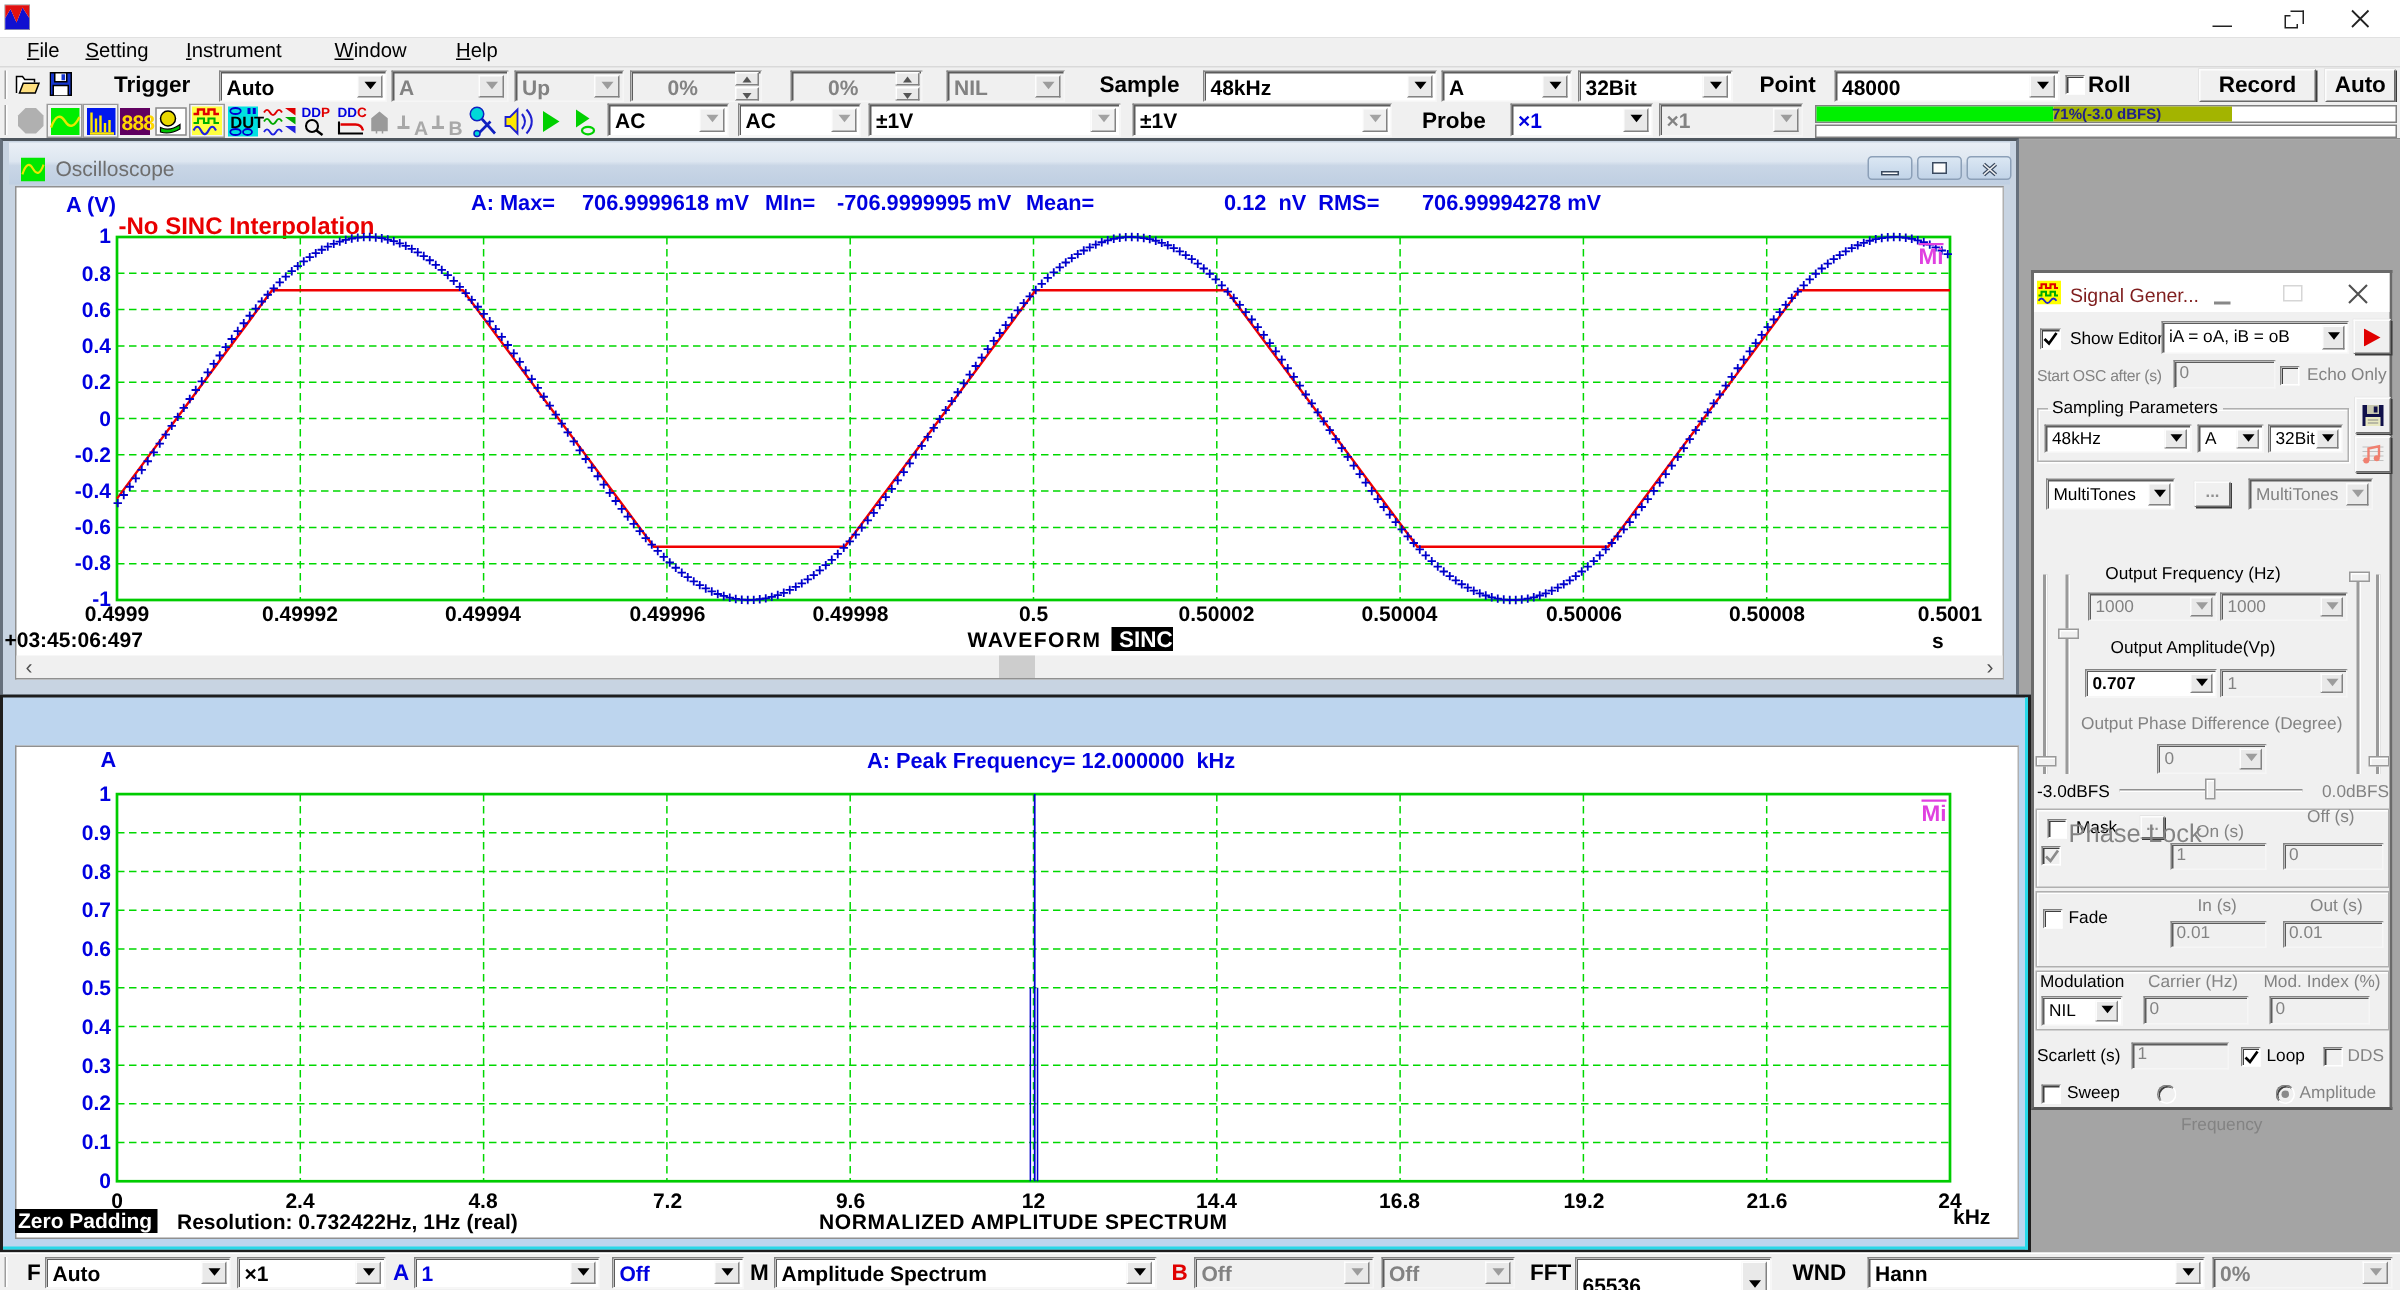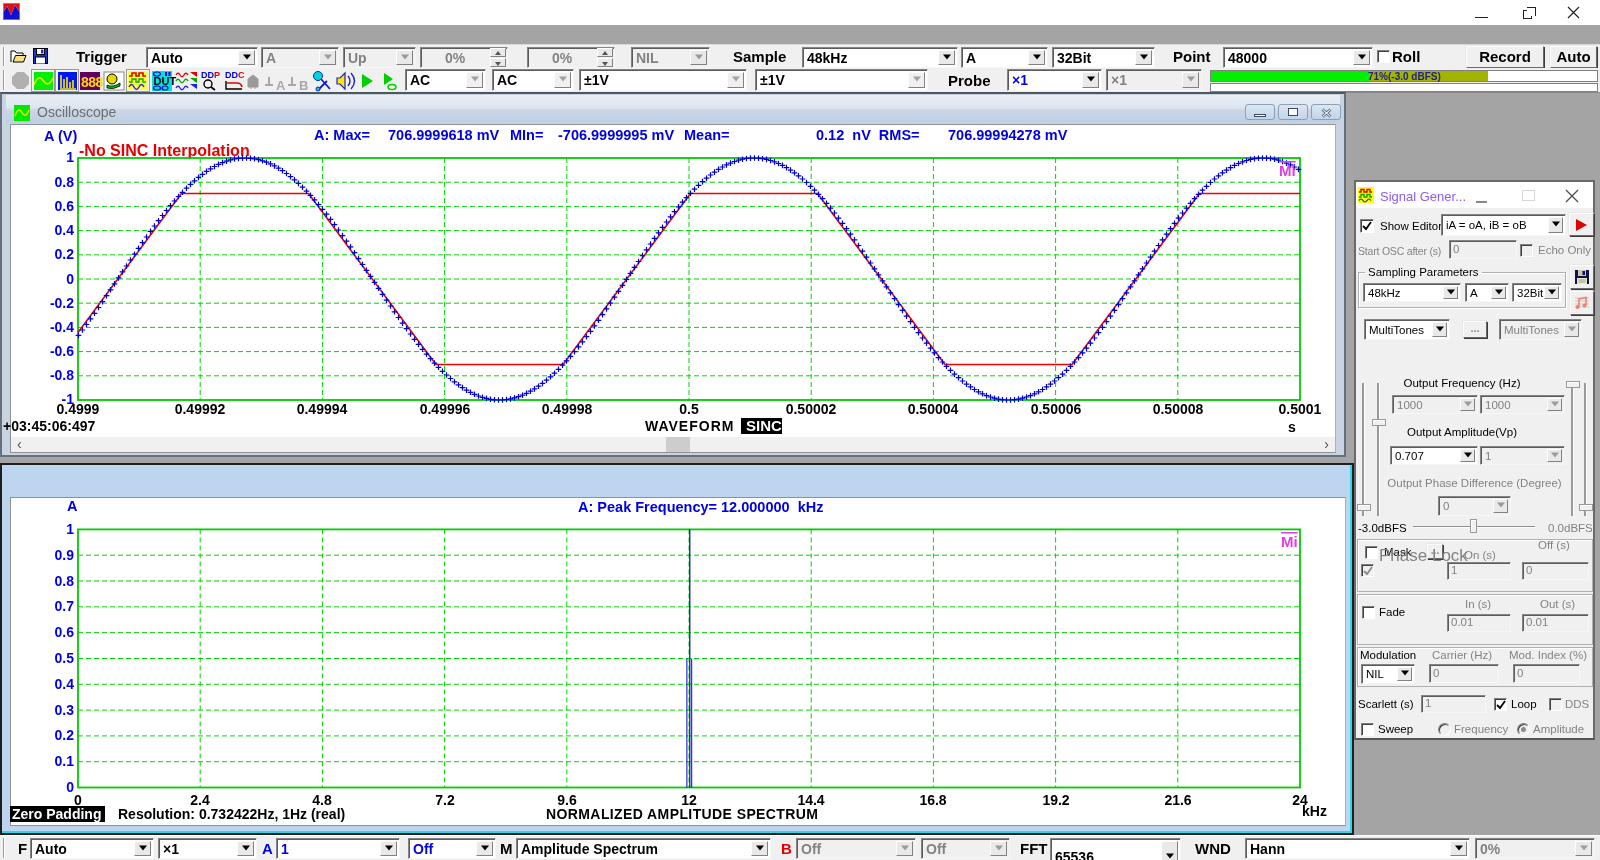--- a/index.html
+++ b/index.html
@@ -27,20 +27,27 @@
     <rect x="0" y="0" width="17" height="17" fill="#fff" stroke="#888" stroke-width="1"></rect>
     <path d="M0.5 9 L4 3 L8 12 L12 2 L16.5 9 L16.5 16.5 L0.5 16.5 Z" fill="#1010d0"></path>
     <path d="M0.5 9 L4 3 L8 12 L12 2 L16.5 9 L16.5 0.5 L0.5 0.5 Z" fill="#e01010"></path>
   </svg>
   <div class="abs" style="left:1475px;top:17px;width:13px;height:1px;background:#222"></div>
   <div class="abs" style="left:1523px;top:10px;width:9px;height:9px;border:1px solid #222;background:#fff"></div>
   <div class="abs" style="left:1527px;top:7px;width:9px;height:9px;border:1px solid #222;border-bottom:none;border-left:none;background:#fff"></div>
   <svg class="abs" style="left:1567px;top:6px" width="13" height="13" viewBox="0 0 13 13">
         <path d="M1 1 L12 12 M12 1 L1 12" stroke="#222" stroke-width="1.2"></path>
       </svg>
+</div>
+<div class="abs" style="left:0;top:25px;width:1600px;height:19px;background:#f0f0f0;font-size:13.5px;color:#000">
+  <span class="abs" style="left:18px;top:1px"><u>F</u>ile</span>
+  <span class="abs" style="left:57px;top:1px"><u>S</u>etting</span>
+  <span class="abs" style="left:124px;top:1px"><u>I</u>nstrument</span>
+  <span class="abs" style="left:223px;top:1px"><u>W</u>indow</span>
+  <span class="abs" style="left:304px;top:1px"><u>H</u>elp</span>
 </div>
 <div class="abs" style="left:0;top:44px;width:1600px;height:24px;background:#f0f0f0;border-top:1px solid #d9d9d9">
   <span class="sep" style="left:3px;top:2px;height:19px"></span>
   <svg class="abs" style="left:10px;top:3px" width="17" height="16" viewBox="0 0 17 16">
     <path d="M1 14 L1 3 L5 3 L6.5 5 L13 5 L13 7" fill="#fff" stroke="#000" stroke-width="1"></path>
     <path d="M3 14 L5.5 7.5 L16 7.5 L13.5 14 Z" fill="#ffe080" stroke="#000" stroke-width="1"></path>
   </svg>
   <svg class="abs" style="left:33px;top:3px" width="15" height="16" viewBox="0 0 15 16">
     <rect x="0.5" y="0.5" width="14" height="15" fill="#1636ce" stroke="#000"></rect>
     <rect x="3.5" y="0.5" width="8" height="6" fill="#fff" stroke="#000"></rect>
@@ -184,21 +191,21 @@
         <span class="tx">×1</span>
         <span class="cbtn"></span>
       </div>
   <div class="abs" style="left:1210px;top:2px;width:388px;height:12px;border:1px solid #808080;background:#fff">
     <div class="abs" style="left:0;top:0;height:100%;width:158px;background:#00f000"></div>
     <div class="abs" style="left:158px;top:0;height:100%;width:119px;background:#a3b400"></div>
     <span class="abs" style="left:157px;top:0px;font-size:10px;font-weight:bold;color:#20208c">71%(-3.0 dBFS)</span>
   </div>
   <div class="abs" style="left:1210px;top:15px;width:388px;height:9px;border:1px solid #808080;background:#fff"></div>
 </div>
-<div class="abs" style="left:0px;top:92px;width:1346px;height:365px;background:#c8d4e2;border:2px solid #66707c;border-top:2px solid #4e565e">
+<div class="abs" style="left:0px;top:92px;width:1346px;height:406px;background:#c8d4e2;border:2px solid #66707c;border-top:2px solid #4e565e">
   <div class="abs" style="left:4px;top:1px;width:1334px;height:28px;background:linear-gradient(#eaeff6,#dde6f0 45%,#c9d6e6 55%,#bfcfe2)">
     <svg class="abs" style="left:8px;top:10px" width="16" height="16" viewBox="0 0 17 17">
           <rect width="17" height="17" fill="#00e800"></rect>
           <path d="M1 12 Q4.5 1 8.5 8 Q12.5 15 16 5" fill="none" stroke="#e8e800" stroke-width="1.5"></path>
         </svg>
     <span class="abs" style="left:31px;top:9px;font-size:14px;color:#6e6e6e">Oscilloscope</span>
     <div class="abs" style="left:1239px;top:9px;width:30px;height:16px;background:linear-gradient(#dbe7f3,#c2d4e8);border:1px solid #8ca0b8;border-radius:3px">
           <div class="abs" style="left:8px;top:9px;width:12px;height:3px;background:#fcfcfc;border:1px solid #3a4a60"></div>
         </div>
     <div class="abs" style="left:1272px;top:9px;width:30px;height:16px;background:linear-gradient(#dbe7f3,#c2d4e8);border:1px solid #8ca0b8;border-radius:3px">
@@ -225,21 +232,21 @@
 </div>
 
 <div class="abs" style="left:1354px;top:180px;width:241px;height:560px;background:#f0f0f0;border:2px solid #6a6a6a;border-bottom:2px solid #555">
   <div class="abs" style="left:0;top:0;width:237px;height:26px;background:#fff">
     <svg class="abs" style="left:2px;top:5px" width="16" height="16" viewBox="0 0 16 16">
           <rect width="16" height="16" fill="#ffff00"></rect>
           <path d="M1 5 h2 v-2.5 h3 v2.5 h3 v-2.5 h3 v2.5 h2" stroke="#e00000" stroke-width="1.4" fill="none"></path>
           <path d="M1 10 h2 v-2.5 h3 v2.5 h3 v-2.5 h3 v2.5 h2" stroke="#00a800" stroke-width="1.3" fill="none"></path>
           <path d="M1 13.5 q2 -3 4 0 q2 3 4 0 q2 -3 4 0" stroke="#2020d0" stroke-width="1.2" fill="none"></path>
         </svg>
-    <span class="abs" style="left:24px;top:7px;font-size:13px;color:#8b5cf6">Signal Gener...</span>
+    <span class="abs" style="left:24px;top:7px;font-size:13px;color:#7f1d1d">Signal Gener...</span>
     <div class="abs" style="left:120px;top:19px;width:11px;height:1.5px;background:#888"></div>
     <div class="abs" style="left:166px;top:8px;width:13px;height:11px;border:1.5px solid #d6d6d6"></div>
     <svg class="abs" style="left:209px;top:7px" width="14" height="14" viewBox="0 0 14 14">
           <path d="M1 1 L13 13 M13 1 L1 13" stroke="#505050" stroke-width="1.4"></path>
         </svg>
   </div>
   <span class="chk" style="left:4px;top:37px;width:14px;height:14px">
         <svg width="10" height="10" viewBox="0 0 10 10" style="position:absolute;left:1px;top:1px">
           <path d="M1 5 L4 8 L9 1" stroke="#000" stroke-width="1.8" fill="none"></path>
         </svg>
@@ -307,21 +314,21 @@
   <div class="combo gray" style="left:36px;top:213px;width:86px;height:19px">
         <span class="tx" style="font-weight:normal;font-size:11.5px">1000</span>
         <span class="cbtn" style="width:15px"></span>
       </div>
   <div class="combo gray" style="left:124px;top:213px;width:85px;height:19px">
         <span class="tx" style="font-weight:normal;font-size:11.5px">1000</span>
         <span class="cbtn" style="width:15px"></span>
       </div>
   <div class="abs" style="left:0;top:244px;width:212px;text-align:center;font-size:11.5px">Output Amplitude(Vp)</div>
   <div class="combo" style="left:34px;top:264px;width:88px;height:19px">
-        <span class="tx" style="font-weight:normal;font-size:11.5px">0.707</span>
+        <span class="tx" style="font-weight:bold;font-size:11.5px">0.707</span>
         <span class="cbtn" style="width:15px"></span>
       </div>
   <div class="combo gray" style="left:124px;top:264px;width:85px;height:19px">
         <span class="tx" style="font-weight:normal;font-size:11.5px">1</span>
         <span class="cbtn" style="width:15px"></span>
       </div>
   <div class="abs gtx" style="left:0;top:295px;width:237px;text-align:center;font-size:11.5px">Output Phase Difference (Degree)</div>
   <div class="combo gray" style="left:82px;top:314px;width:73px;height:20px">
         <span class="tx" style="font-weight:normal;font-size:11.5px">0</span>
         <span class="cbtn" style="width:15px"></span>
@@ -381,21 +388,21 @@
         <svg width="10" height="10" viewBox="0 0 10 10" style="position:absolute;left:0.5px;top:0.5px">
           <path d="M1 5 L4 8 L9 1" stroke="#000" stroke-width="1.8" fill="none"></path>
         </svg>
       </span>
   <span class="abs" style="left:155px;top:516px;font-size:11.5px">Loop</span>
   <span class="chk" style="left:193px;top:516px;background:#f0f0f0"></span>
   <span class="abs gtx" style="left:209px;top:516px;font-size:11.5px">DDS</span>
   <span class="chk" style="left:5px;top:541px"></span>
   <span class="abs" style="left:22px;top:541px;font-size:11.5px">Sweep</span>
   <span class="chk" style="left:82px;top:541px;background:#f0f0f0;border-radius:50%"></span>
-  <span class="abs gtx" style="left:98px;top:541px;font-size:11.5px">Frequency</span>
+  <span class="abs gtx" style="left:98px;top:562px;font-size:11.5px">Frequency</span>
   <span class="chk" style="left:161px;top:541px;background:#f0f0f0;border-radius:50%">
         <span class="abs" style="left:3px;top:3px;width:5px;height:5px;border-radius:50%;background:#8a8a8a"></span>
       </span>
   <span class="abs gtx" style="left:177px;top:541px;font-size:11.5px">Amplitude</span>
 </div>
 
 <div class="abs" style="left:0;top:835px;width:1600px;height:25px;background:#f0f0f0;border-top:1px solid #fff">
   <span class="sep" style="left:3px;top:2px;height:20px"></span>
   <span class="lbl" style="left:18px;top:4px">F</span>
   <div class="combo" style="left:30px;top:2px;width:124px;height:21px">

